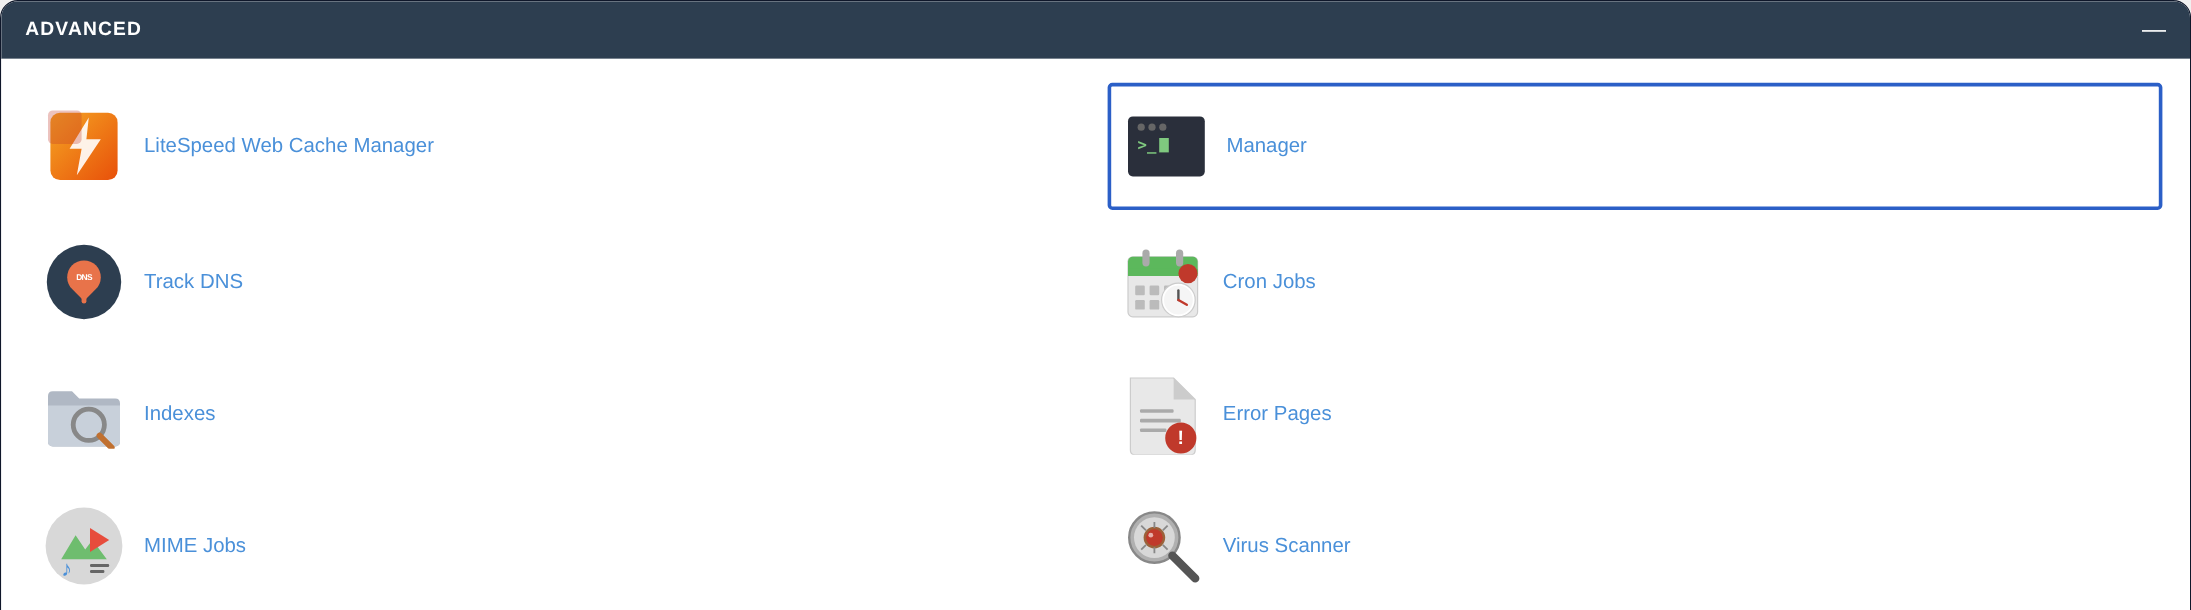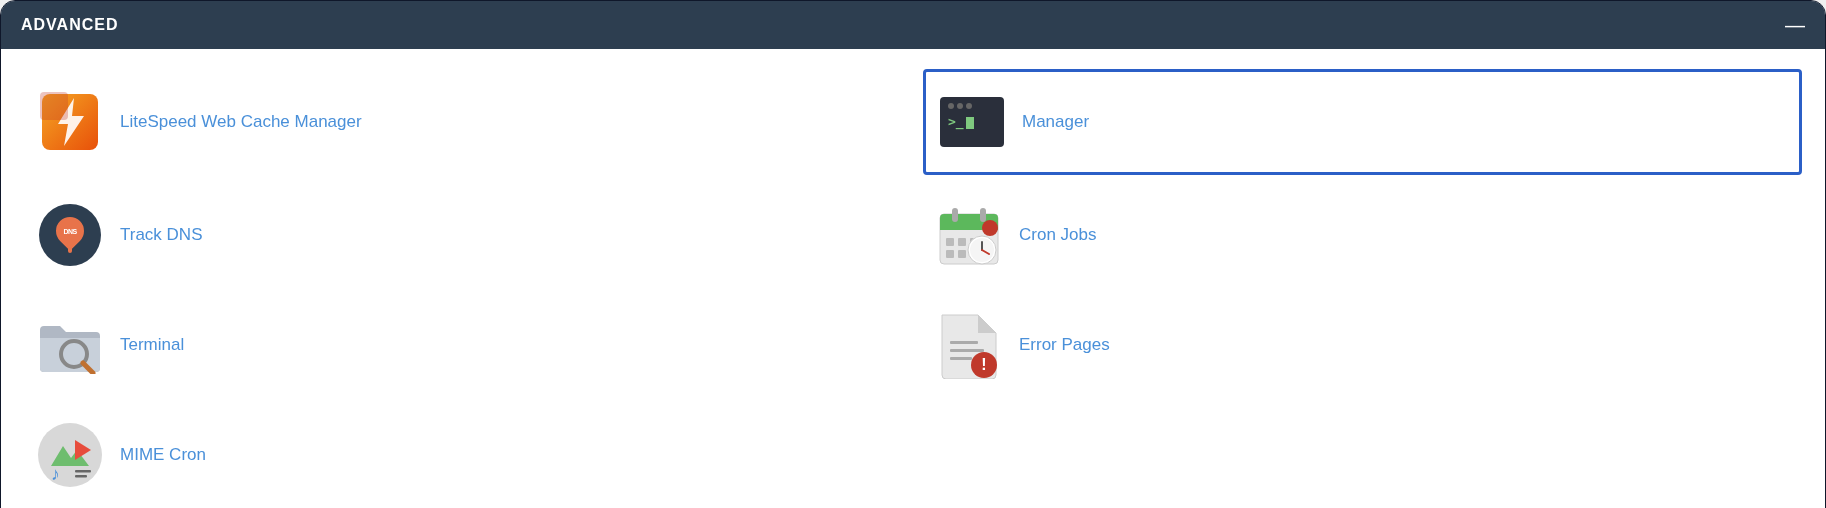--- a/index.html
+++ b/index.html
@@ -286,21 +286,21 @@
       <div class="icon-wrap">
         <svg class="indexes-icon" viewBox="0 0 64 58" xmlns="http://www.w3.org/2000/svg">
 
           <path d="M2,14 L2,52 Q2,56 6,56 L58,56 Q62,56 62,52 L62,20 Q62,16 58,16 L28,16 L22,10 L6,10 Q2,10 2,14Z" fill="#b0b8c4"></path>
           <path d="M2,22 L62,22 L62,52 Q62,56 58,56 L6,56 Q2,56 2,52Z" fill="#c8d0da"></path>
 
           <circle cx="36" cy="38" r="13" fill="none" stroke="#888" stroke-width="4"></circle>
           <line x1="45" y1="47" x2="55" y2="57" stroke="#c07030" stroke-width="5" stroke-linecap="round"></line>
         </svg>
       </div>
-      <span class="menu-item-label">Terminal</span>
+      <span class="menu-item-label">Indexes</span>
     </div>
 
     <div class="menu-item">
       <div class="icon-wrap">
         <svg class="errorpages-icon" viewBox="0 0 62 68" xmlns="http://www.w3.org/2000/svg">
 
           <path d="M4,4 L40,4 L58,22 L58,64 Q58,68 54,68 L8,68 Q4,68 4,64Z" fill="#e8e8e8" stroke="#ccc" stroke-width="1"></path>
 
           <path d="M40,4 L40,22 L58,22Z" fill="#ccc"></path>
 
@@ -324,18 +324,40 @@
           <polygon points="14,44 26,24 34,36 40,28 52,44" fill="#5cb85c" opacity="0.85"></polygon>
 
           <polygon points="38,18 54,28 38,38" fill="#e74c3c"></polygon>
 
           <text x="14" y="58" font-size="18" fill="#4a90d9">♪</text>
 
           <rect x="38" y="48" width="16" height="2.5" rx="1" fill="#666"></rect>
           <rect x="38" y="53" width="12" height="2.5" rx="1" fill="#666"></rect>
         </svg>
       </div>
-      <span class="menu-item-label">MIME Cron</span>
-    </div>
-
+      <span class="menu-item-label">MIME Jobs</span>
+    </div>
+
+    <div class="menu-item">
+      <div class="icon-wrap">
+        <svg width="66" height="66" viewBox="0 0 66 66">
+
+          <circle cx="26" cy="26" r="21" fill="#b0b0b0" stroke="#888" stroke-width="2"></circle>
+          <circle cx="26" cy="26" r="17" fill="#d8d8d8"></circle>
+
+          <circle cx="26" cy="26" r="9" fill="#8b4513" opacity="0.8"></circle>
+          <circle cx="26" cy="26" r="7" fill="#c0392b"></circle>
+          <circle cx="23" cy="24" r="2" fill="#fff" opacity="0.6"></circle>
+          <line x1="19" y1="20" x2="15" y2="16" stroke="#888" stroke-width="1.5"></line>
+          <line x1="26" y1="18" x2="26" y2="13" stroke="#888" stroke-width="1.5"></line>
+          <line x1="33" y1="20" x2="37" y2="16" stroke="#888" stroke-width="1.5"></line>
+          <line x1="19" y1="32" x2="15" y2="36" stroke="#888" stroke-width="1.5"></line>
+          <line x1="26" y1="34" x2="26" y2="39" stroke="#888" stroke-width="1.5"></line>
+          <line x1="33" y1="32" x2="37" y2="36" stroke="#888" stroke-width="1.5"></line>
+
+          <line x1="41" y1="41" x2="60" y2="60" stroke="#555" stroke-width="7" stroke-linecap="round"></line>
+        </svg>
+      </div>
+      <span class="menu-item-label">Virus Scanner</span>
+    </div>
 
   </div>
 </div>
 
 </body></html>

